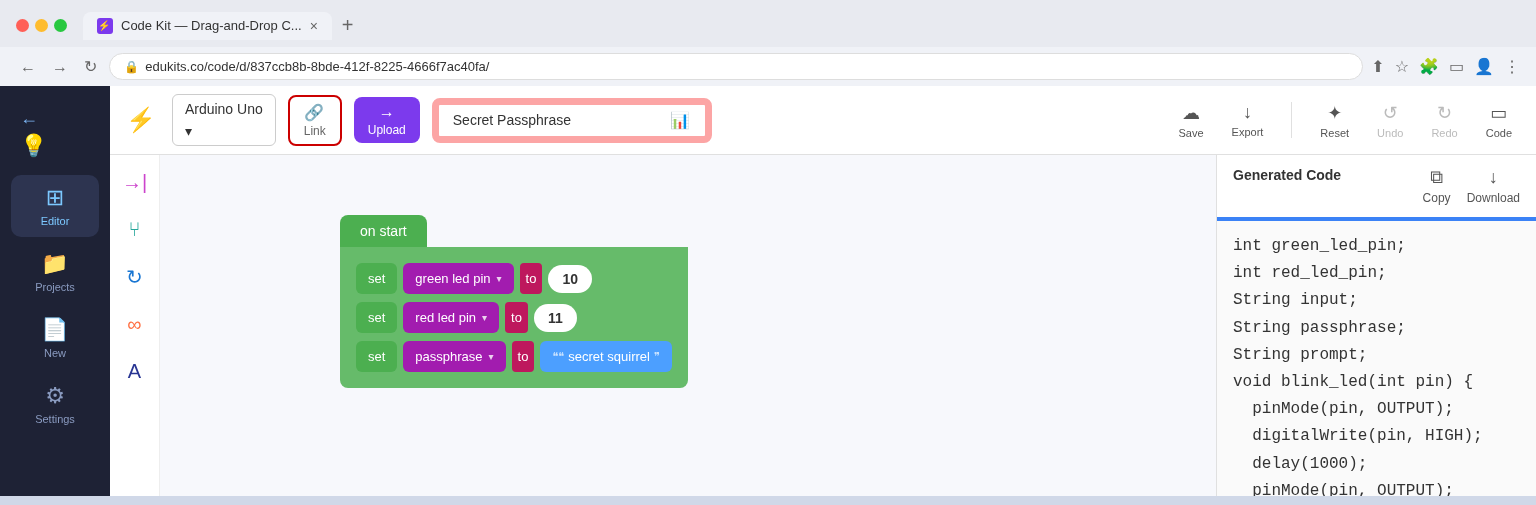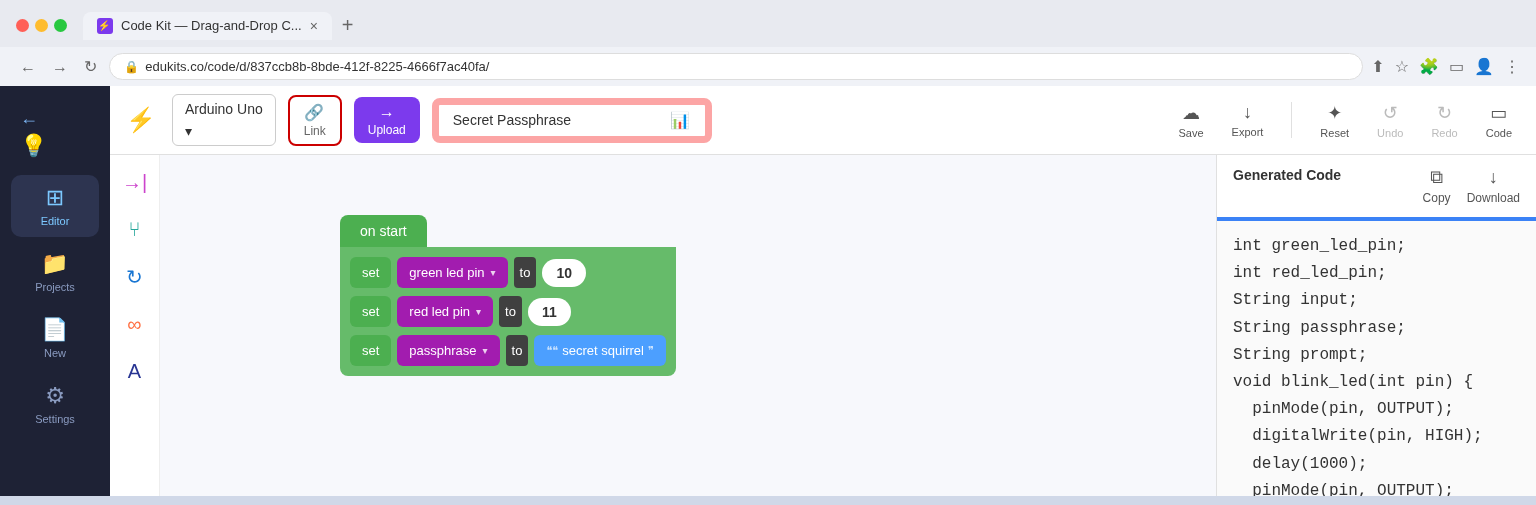--- a/index.html
+++ b/index.html
@@ -291,21 +291,21 @@
       border-radius: 8px 8px 0 0;
       padding: 8px 20px;
       font-size: 14px;
       font-weight: 500;
       display: inline-block;
     }
 
     .block-stack {
       background: #66bb6a;
       border-radius: 0 0 8px 8px;
-      padding: 10px;
+      padding: 16px;
       display: flex;
       flex-direction: column;
       gap: 8px;
     }
 
     .block-row {
       display: flex;
       align-items: center;
       gap: 6px;
     }
@@ -329,21 +329,21 @@
       gap: 6px;
       justify-content: center;
     }
 
     .block-var-dropdown {
       font-size: 10px;
       opacity: 0.8;
     }
 
     .block-to {
-      background: #404040;
+      background: #be185d;
       color: white;
       padding: 8px 6px;
       border-radius: 4px;
       font-size: 13px;
     }
 
     .block-num {
       background: white;
       color: #333;
       padding: 6px 14px;

